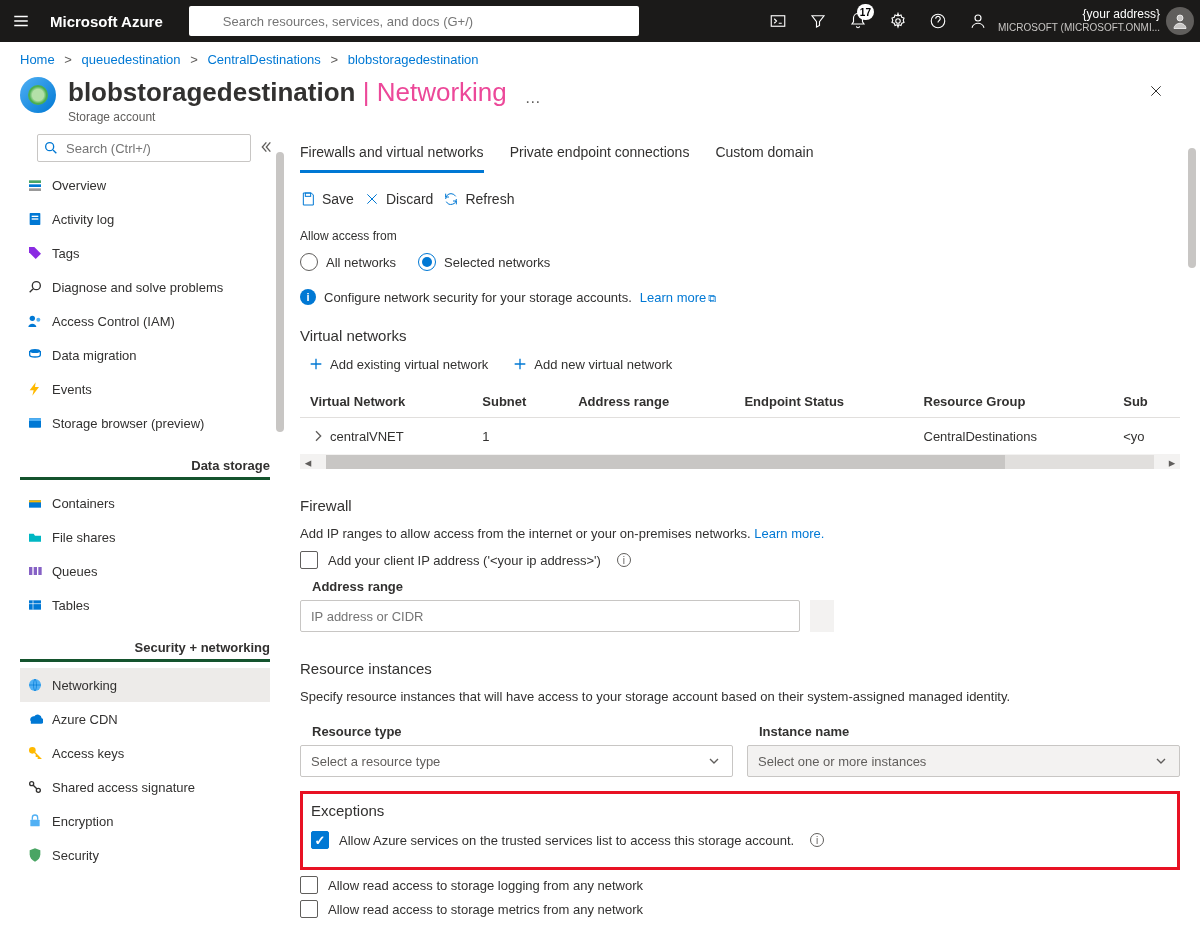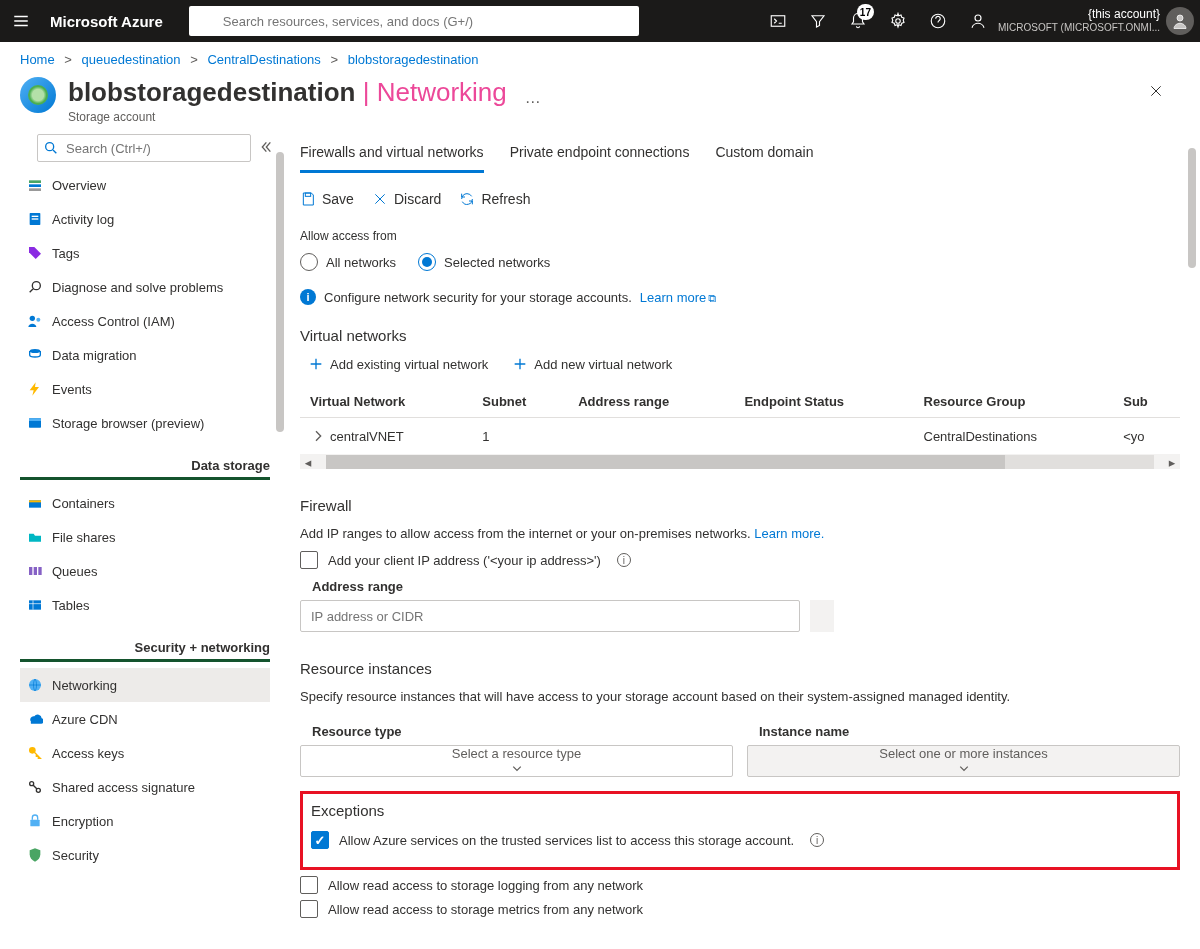--- a/index.html
+++ b/index.html
@@ -54,21 +54,21 @@
   .nav-item.active{background:#edebe9;}
   .nav-item .nicon{width:22px;display:flex;align-items:center;justify-content:center;margin-right:6px;}
   .nav-section{font-size:13px;font-weight:600;color:#323130;margin:18px 0 6px;padding-left:2px;border-bottom:3px solid #14532d;padding-bottom:4px;text-align:right;}
   .sidebar-scrollbar{position:absolute;left:276px;top:18px;width:8px;height:280px;background:#c8c6c4;border-radius:4px;}
   
   .main{flex:1;overflow:hidden;padding:0 0 0 30px;position:relative;}
   .main-inner{height:100%;overflow-y:auto;padding-right:20px;}
   .tabs{display:flex;gap:26px;margin:6px 0 18px;}
   .tab{font-size:14px;padding:4px 0 10px;cursor:pointer;color:#323130;}
   .tab.active{color:#323130;border-bottom:3px solid var(--azure-blue);font-weight:400;}
-  .cmd-bar{display:flex;align-items:center;gap:18px;margin-bottom:22px;}
+  .cmd-bar{display:flex;align-items:center;gap:10px;margin-bottom:22px;}
   .cmd{display:flex;align-items:center;gap:6px;color:#323130;cursor:pointer;font-size:14px;}
   .cmd svg{stroke:var(--azure-blue);}
   .label{font-size:12px;color:#323130;margin-bottom:10px;}
   .radio-row{display:flex;align-items:center;gap:22px;margin-bottom:18px;}
   .radio{display:flex;align-items:center;gap:8px;cursor:pointer;}
   .radio .r{width:18px;height:18px;border:1px solid #605e5c;border-radius:50%;display:flex;align-items:center;justify-content:center;}
   .radio.checked .r{border-color:var(--azure-blue);}
   .radio.checked .r::after{content:"";width:10px;height:10px;border-radius:50%;background:var(--azure-blue);}
   .info-row{display:flex;align-items:center;gap:8px;margin-bottom:22px;}
   .info-row .ii{width:16px;height:16px;border-radius:50%;background:var(--azure-blue);color:#fff;font-size:11px;font-weight:700;display:flex;align-items:center;justify-content:center;}
@@ -87,21 +87,21 @@
   .hscroll .arr{width:16px;text-align:center;color:#605e5c;cursor:pointer;}
   .sub-desc{font-size:13px;color:#323130;margin-bottom:10px;}
   .sub-desc a{color:var(--link);text-decoration:none;}
   .checkbox-row{display:flex;align-items:center;gap:10px;margin:6px 0;}
   .cb{width:18px;height:18px;border:1px solid #605e5c;border-radius:2px;display:flex;align-items:center;justify-content:center;cursor:pointer;flex-shrink:0;}
   .cb.checked{background:var(--azure-blue);border-color:var(--azure-blue);}
   .cb.checked::after{content:"✓";color:#fff;font-size:13px;font-weight:700;}
   .info-icon{width:14px;height:14px;border:1px solid #605e5c;border-radius:50%;font-size:10px;display:inline-flex;align-items:center;justify-content:center;color:#605e5c;margin-left:6px;cursor:pointer;}
   .field-label{font-size:13px;font-weight:600;margin:10px 0 6px;padding-left:12px;}
   input.txt, .select{width:100%;height:32px;border:1px solid var(--border);border-radius:2px;padding:0 10px;font-size:13px;}
-  .select{display:flex;align-items:center;justify-content:space-between;cursor:pointer;color:#605e5c;flex-direction:column;}
+  .select{display:flex;align-items:center;justify-content:space-between;cursor:pointer;color:#605e5c;}
   .two-col{display:flex;gap:14px;}
   .two-col>div{flex:1;}
   .highlight-box{border:3px solid var(--red);padding:8px 8px 12px;margin-top:14px;}
   .main-scrollbar{position:absolute;right:4px;top:14px;width:8px;height:120px;background:#c8c6c4;border-radius:4px;}
   .ext-icon{font-size:11px;margin-left:2px;}
   
   svg.i16{width:16px;height:16px;}
   svg.i18{width:18px;height:18px;}
 </style>
 </head>
@@ -153,21 +153,21 @@
         <path d="M9 9a3 3 0 115 2c-1 1-2 1.5-2 3M12 18h.01"></path>
       </svg>
   </div>
   <div class="icon-btn">
     <svg class="i18" viewBox="0 0 24 24" fill="none" stroke-width="1.5">
         <circle cx="12" cy="8" r="4"></circle>
         <path d="M4 21c1-4 5-6 8-6s7 2 8 6"></path>
       </svg>
   </div>
   <div class="account">
-    <div>{this account}</div>
+    <div>{your address}</div>
     <div class="sub">MICROSOFT (MICROSOFT.ONMI...</div>
   </div>
   <div class="avatar">
     <svg class="i18" viewBox="0 0 24 24" fill="#c8c6c4">
         <circle cx="12" cy="8" r="4"></circle>
         <path d="M4 22c0-4 4-7 8-7s8 3 8 7z"></path>
       </svg>
   </div>
 </div>
 

